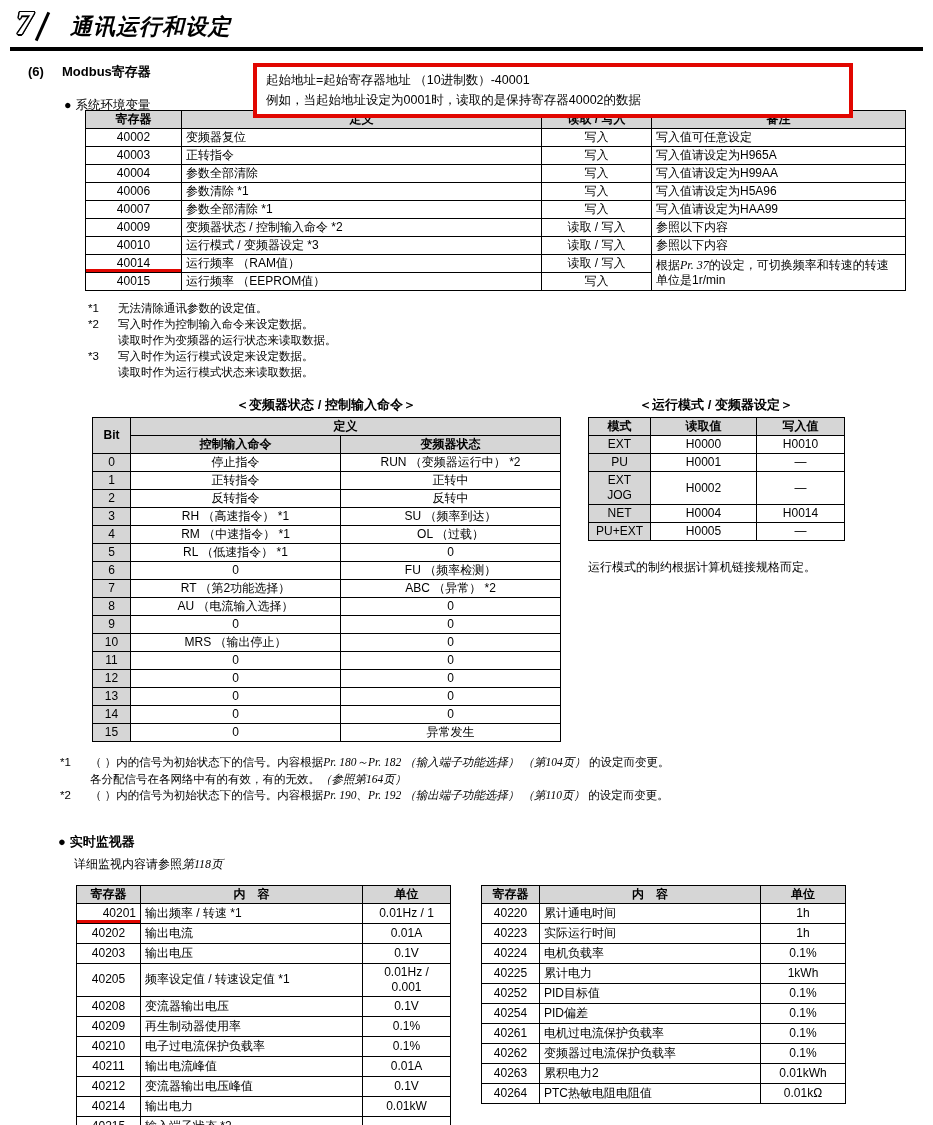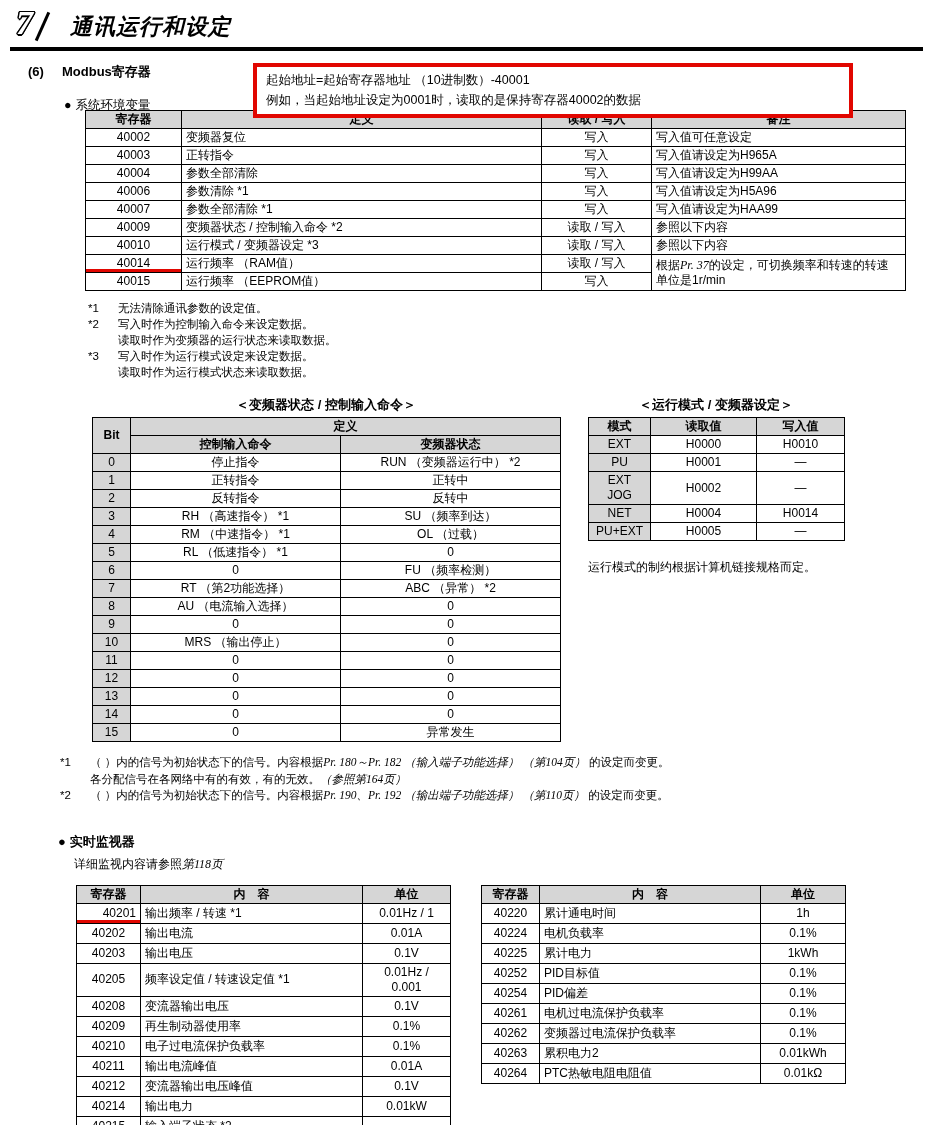--- a/index.html
+++ b/index.html
@@ -462,20 +462,25 @@
               <th>单位</th>
             </tr>
           </thead>
           <tbody>
             <tr>
               <td>40220</td>
               <td class="l">累计通电时间</td>
               <td>1h</td>
             </tr>
             <tr>
+              <td>40223</td>
+              <td class="l">实际运行时间</td>
+              <td>1h</td>
+            </tr>
+            <tr>
               <td>40224</td>
               <td class="l">电机负载率</td>
               <td>0.1%</td>
             </tr>
             <tr>
               <td>40225</td>
               <td class="l">累计电力</td>
               <td>1kWh</td>
             </tr>
             <tr>

